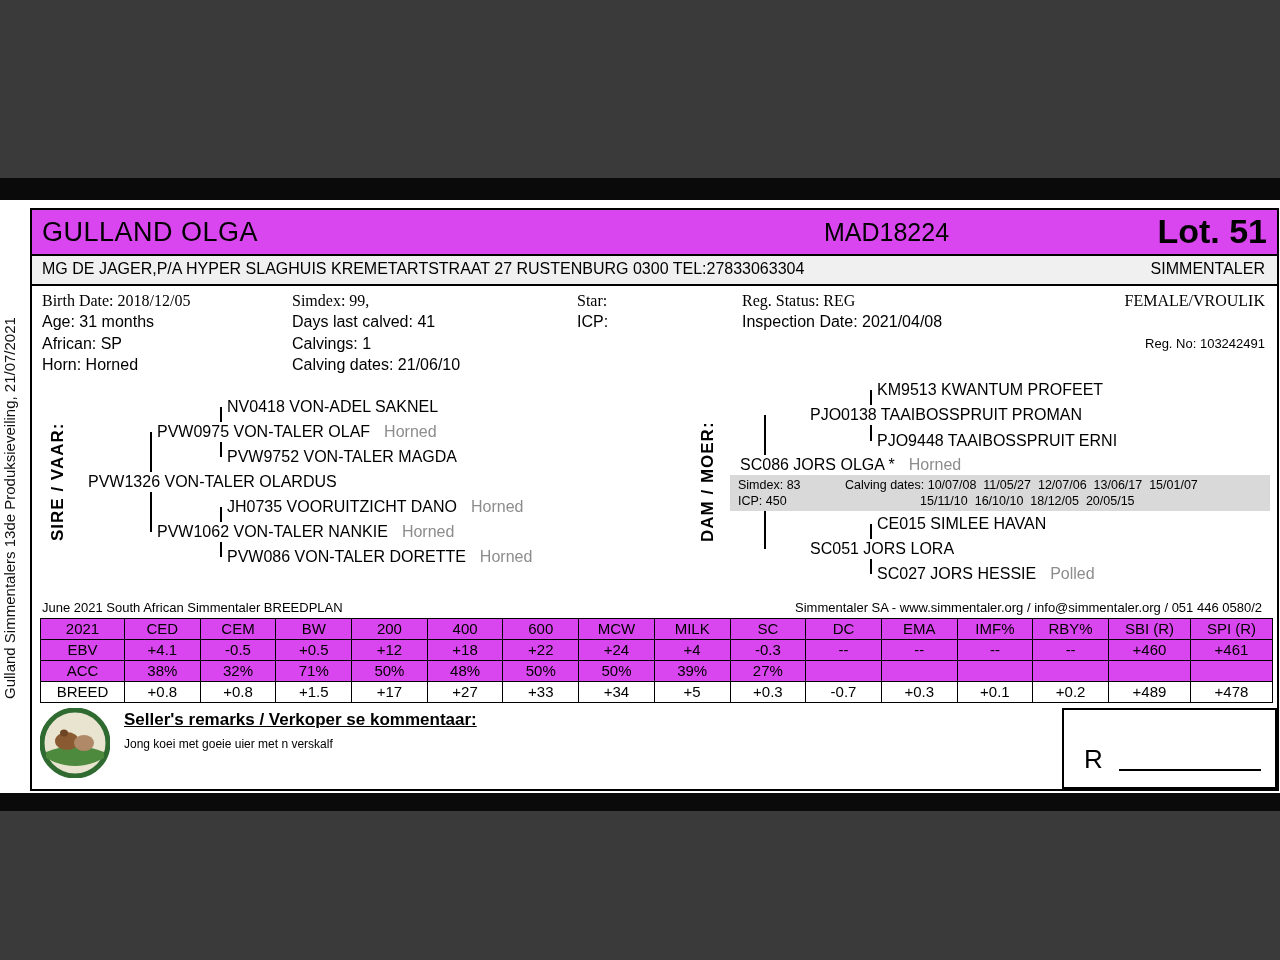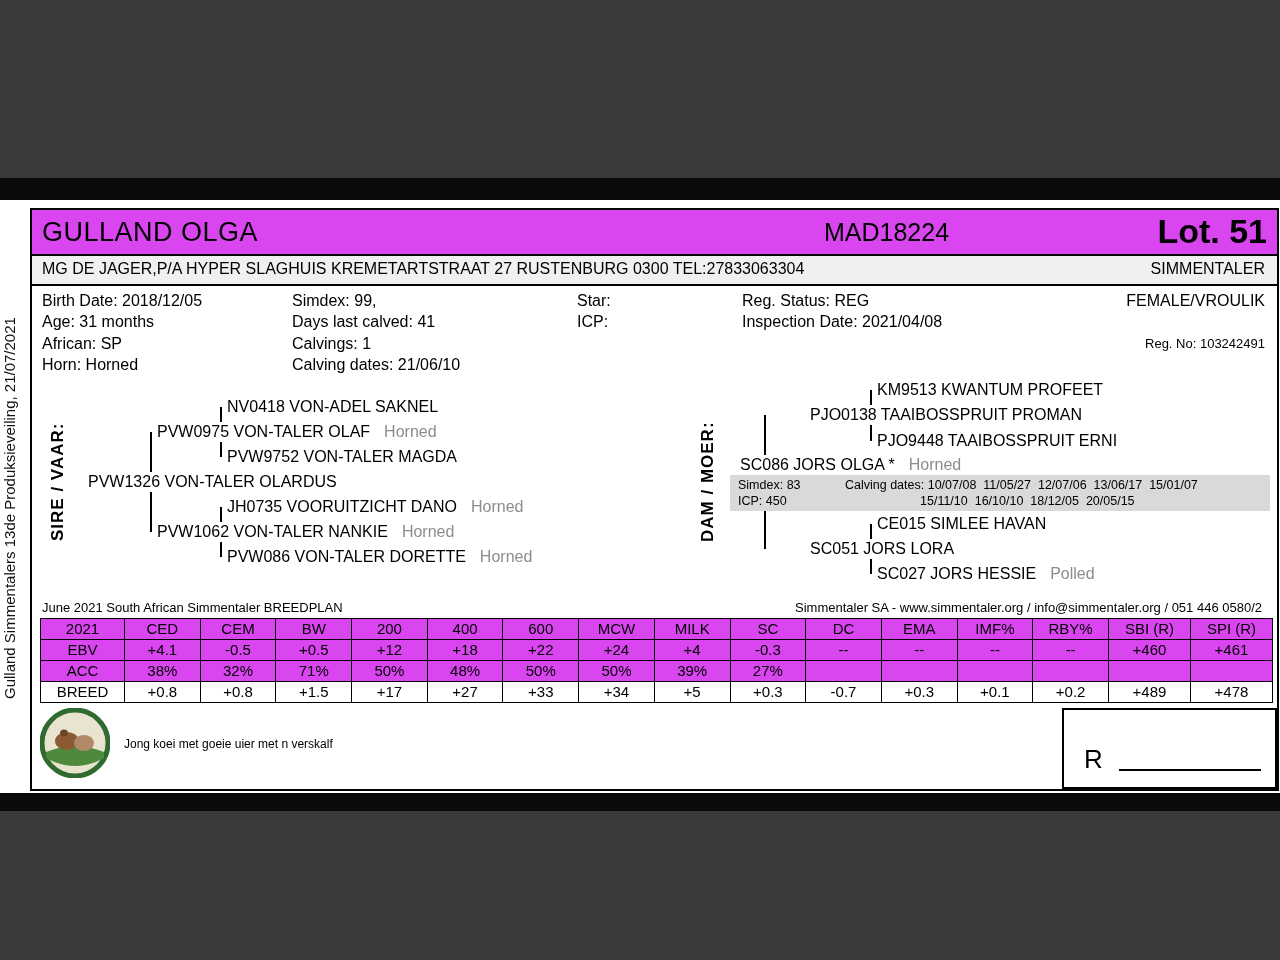--- a/index.html
+++ b/index.html
@@ -17,21 +17,21 @@
               border-bottom:2px solid #000;box-sizing:border-box;}
   .animal-name{position:absolute;left:10px;top:7px;font-size:27px;letter-spacing:.5px;white-space:nowrap;}
   .animal-id{position:absolute;left:792px;top:8px;font-size:25px;white-space:nowrap;}
   .lot{position:absolute;right:10px;top:2px;font-size:34px;font-weight:bold;white-space:nowrap;}
   .owner-band{position:absolute;left:0;top:46px;width:100%;height:30px;background:#f0f0f0;
               border-bottom:2px solid #000;box-sizing:border-box;font-size:16px;}
   .owner-text{position:absolute;left:10px;top:4px;white-space:nowrap;}
   .breed-text{position:absolute;right:12px;top:4px;white-space:nowrap;}
   .detail{position:absolute;font-size:16px;white-space:nowrap;}
   .c1{left:10px;} .c2{left:260px;} .c3{left:545px;} .c4{left:710px;}
-  .r1{top:82px;} .r2{top:103px;} .r3{top:125px;} .r4{top:146px;}
+  .r1{top:82px;font-family:Liberation Serif, serif;} .r2{top:103px;} .r3{top:125px;} .r4{top:146px;}
   .rt{right:12px;text-align:right;}
   .reg-no{font-size:13px;top:126px;}
   .pedigree{position:absolute;left:0;top:170px;width:1245px;height:232px;}
   .vlabel{position:absolute;writing-mode:vertical-rl;transform:rotate(180deg);font-weight:bold;
           font-size:17px;text-align:center;letter-spacing:1px;width:22px;height:140px;top:32px;}
   .ped-item{position:absolute;white-space:nowrap;background:#fff;font-size:16px;line-height:20px;
             padding:0 5px 0 3px;z-index:2;}
   .ped-horn{color:#8c8c8c;margin-left:14px;}
   .ped-line{position:absolute;width:2px;background:#000;z-index:1;}
   .dam-box{position:absolute;left:698px;top:95px;width:540px;height:36px;background:#d9d9d9;
@@ -244,20 +244,21 @@
 
   <div class="logo">
     <svg viewBox="0 0 70 70" width="70" height="70" aria-hidden="true">
       <circle cx="35" cy="35" r="33" fill="#e9e4d0" stroke="#2f6b31" stroke-width="5"></circle>
       <path d="M6 44 Q35 32 64 44 L64 50 Q35 66 6 50 Z" fill="#4d8a3d"></path>
       <ellipse cx="27" cy="33" rx="12" ry="9" fill="#8a5a33"></ellipse>
       <ellipse cx="44" cy="35" rx="10" ry="8" fill="#b08968"></ellipse>
       <ellipse cx="24" cy="25" rx="4" ry="3.5" fill="#6e4524"></ellipse>
     </svg>
   </div>
+  <span class="remarks-title">Seller's remarks / Verkoper se kommentaar:</span>
   <span class="remarks-body">Jong koei met goeie uier met n verskalf</span>
 
   <div class="price-box">
     <span class="price-cur">R</span>
     <div class="price-line"></div>
   </div>
 
 </div>
 
 </body></html>

